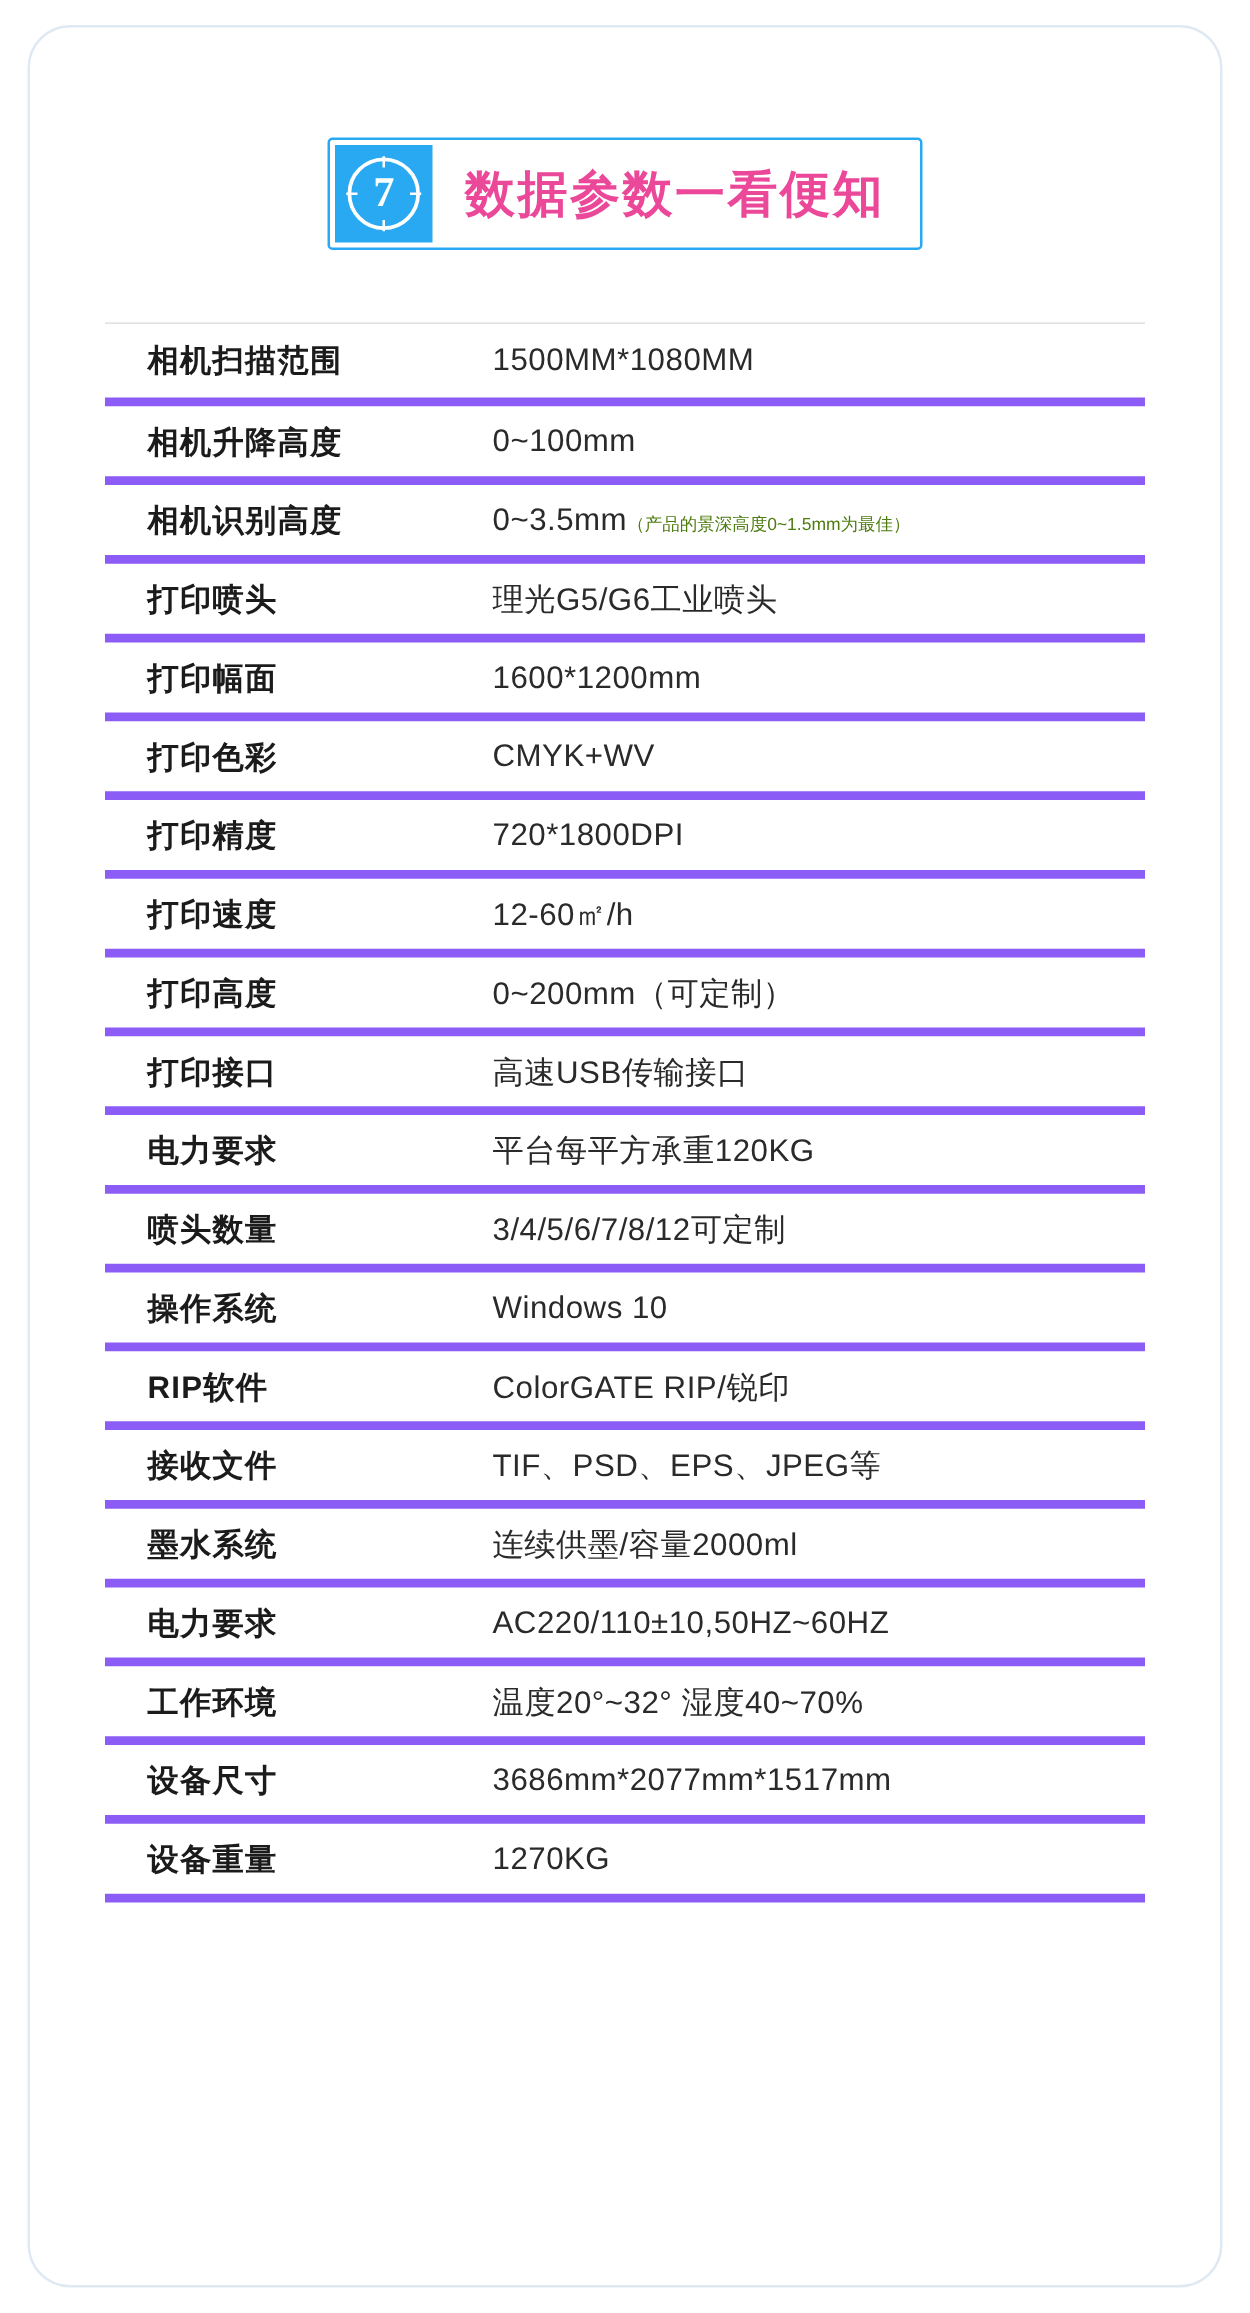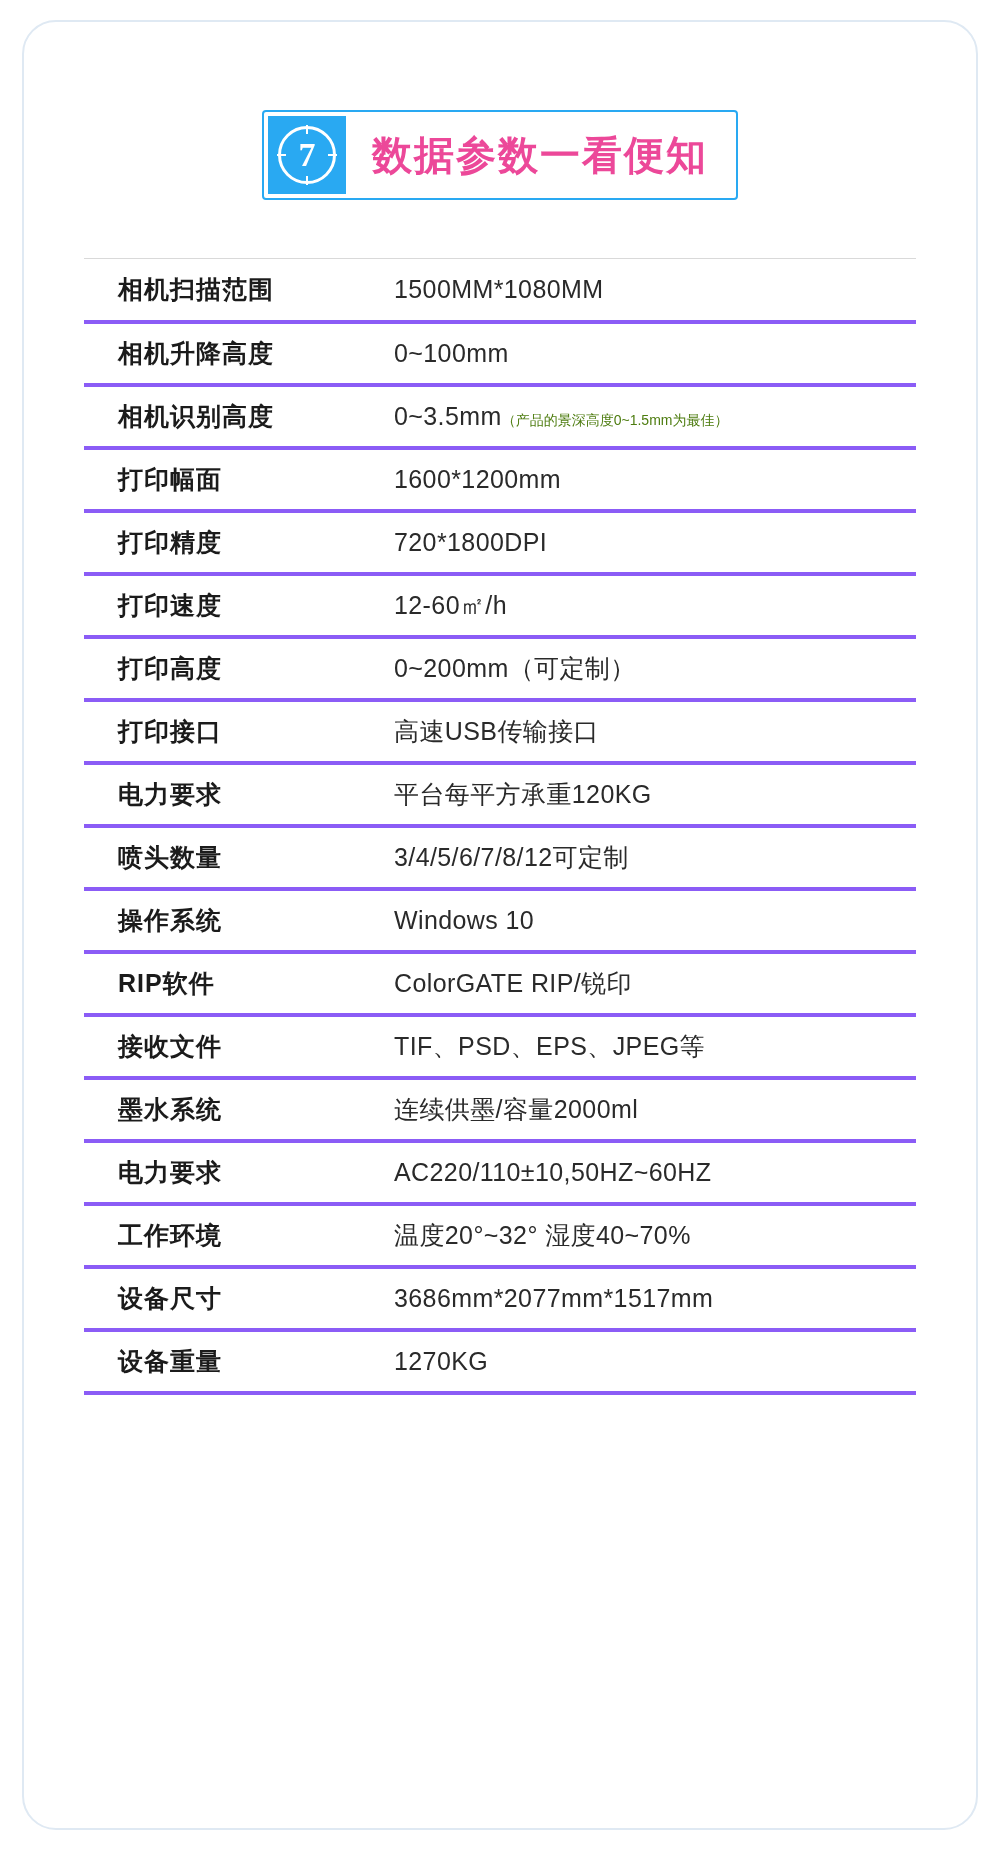--- a/index.html
+++ b/index.html
@@ -116,21 +116,21 @@
     font-family: "Liberation Sans", "DejaVu Sans", sans-serif;
   }
 
   
   .spec-table {
     width: 100%;
     border-collapse: collapse;
     table-layout: fixed;
   }
   .spec-table tr {
-    border-bottom: 4px solid #8b5cf6;
+    border-bottom: 7px solid #8b5cf6;
   }
   .spec-table tr:first-child {
     border-top: 1px solid #d9d9d9;
   }
   .spec-table td {
     padding: 0;
     vertical-align: middle;
     height: 63px;
   }
   td.label {
@@ -182,24 +182,32 @@
         </tr>
         <tr>
           <td class="label">相机升降高度</td>
           <td class="value">0~100mm</td>
         </tr>
         <tr>
           <td class="label">相机识别高度</td>
           <td class="value"><span>0~3.5mm</span><span class="note">（产品的景深高度0~1.5mm为最佳）</span></td>
         </tr>
         <tr>
+          <td class="label">打印喷头</td>
+          <td class="value">理光G5/G6工业喷头</td>
+        </tr>
+        <tr>
           <td class="label">打印幅面</td>
           <td class="value">1600*1200mm</td>
         </tr>
         <tr>
+          <td class="label">打印色彩</td>
+          <td class="value">CMYK+WV</td>
+        </tr>
+        <tr>
           <td class="label">打印精度</td>
           <td class="value">720*1800DPI</td>
         </tr>
         <tr>
           <td class="label">打印速度</td>
           <td class="value">12-60㎡/h</td>
         </tr>
         <tr>
           <td class="label">打印高度</td>
           <td class="value">0~200mm（可定制）</td>

